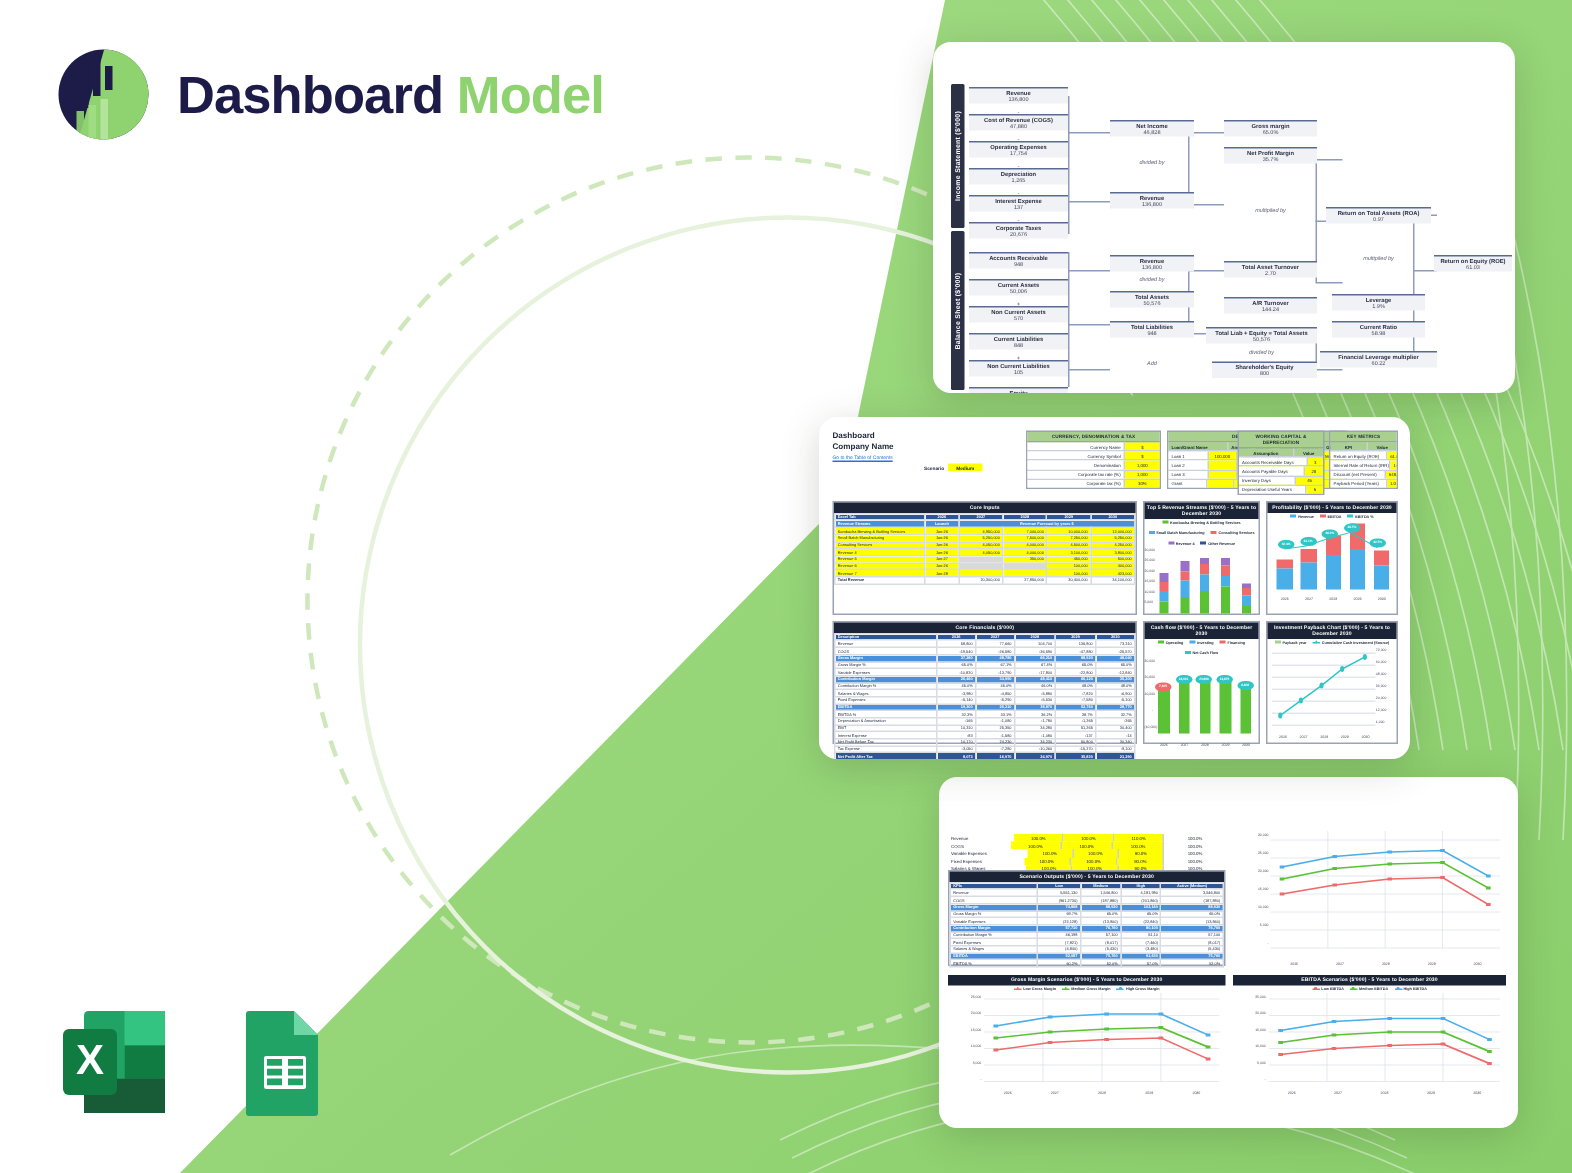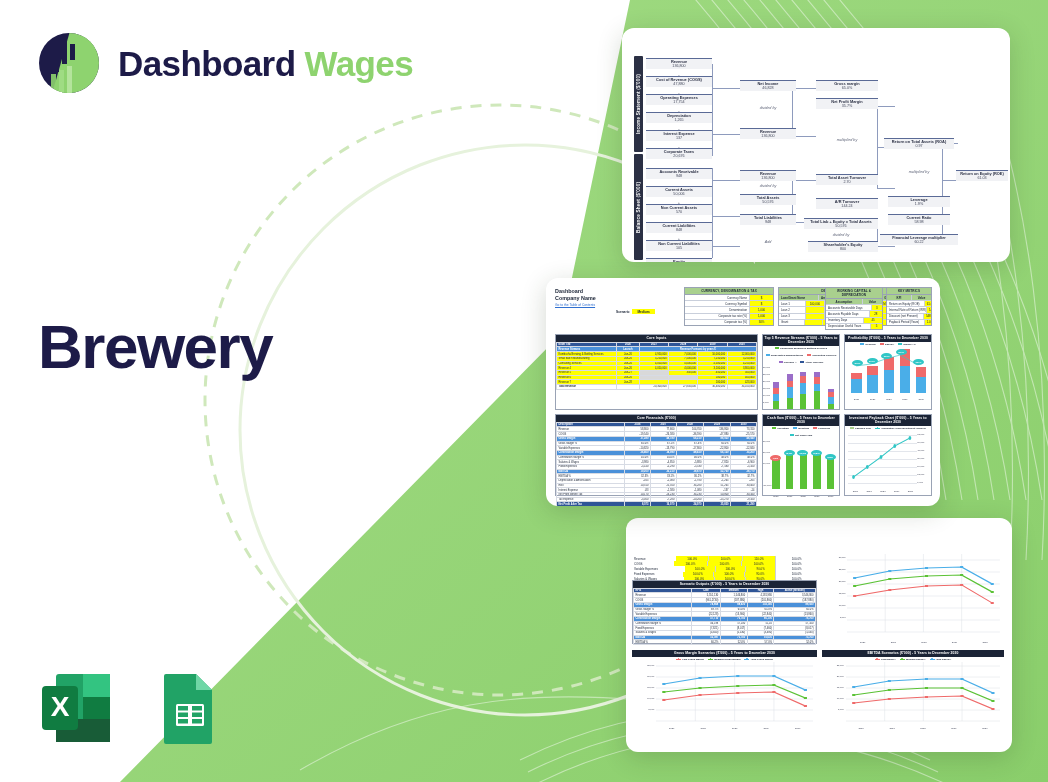--- a/index.html
+++ b/index.html
@@ -211,25 +211,24 @@
         <path d="M 36 -6 L 76 -6 L 76 78 L 12 78 Z" fill="#8ed36f"></path>
         <rect x="18" y="12" width="5" height="30" fill="#1d1b48"></rect>
         <rect x="26" y="8" width="5" height="26" fill="#1d1b48"></rect>
         <rect x="34" y="14" width="5" height="16" fill="#1d1b48"></rect>
         <rect x="15" y="44" width="5" height="18" fill="#8ed36f" opacity="0.9"></rect>
         <rect x="23" y="40" width="5" height="24" fill="#9fdc83"></rect>
         <rect x="31" y="36" width="5" height="28" fill="#b4e49c"></rect>
         <circle cx="33" cy="33" r="30" fill="none" stroke="#ffffff" stroke-width="0"></circle>
       </g>
     </svg>
-    <div class="logo-text"><span class="t1">Dashboard </span><span class="t2">Wages</span></div>
+    <div class="logo-text"><span class="t1">Dashboard </span><span class="t2">Model</span></div>
   </div>
 
   <h1 class="page-title">
-    <span class="ln">Brewery</span>
   </h1>
 
   <div class="app-icons">
     <svg class="app-icon" viewBox="0 0 80 80">
       <rect x="20" y="6" width="54" height="68" rx="3" fill="#21a366"></rect>
       <rect x="47" y="6" width="27" height="23" fill="#33c481"></rect>
       <rect x="47" y="29" width="27" height="22" fill="#107c41"></rect>
       <rect x="20" y="51" width="54" height="23" fill="#185c37"></rect>
       <rect x="20" y="29" width="27" height="22" fill="#21a366"></rect>
       <rect x="6" y="18" width="36" height="44" rx="4" fill="#107c41"></rect>

